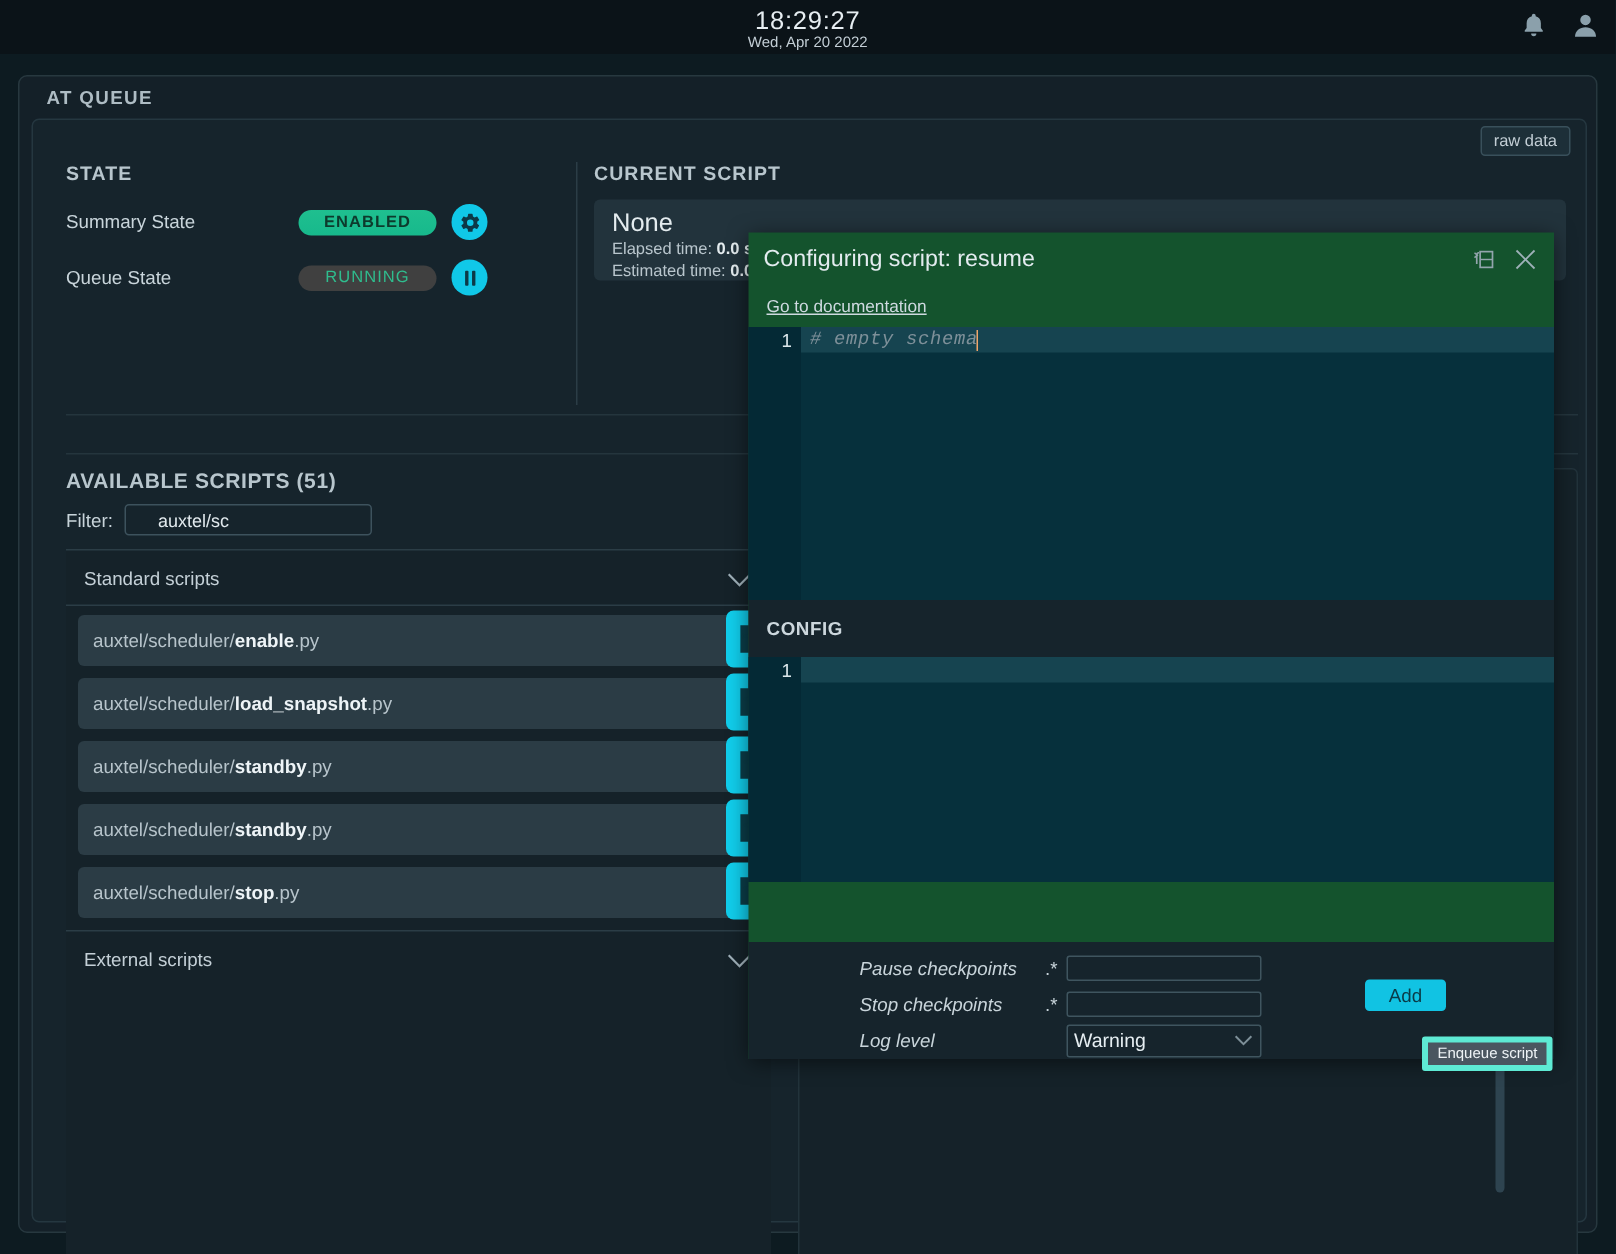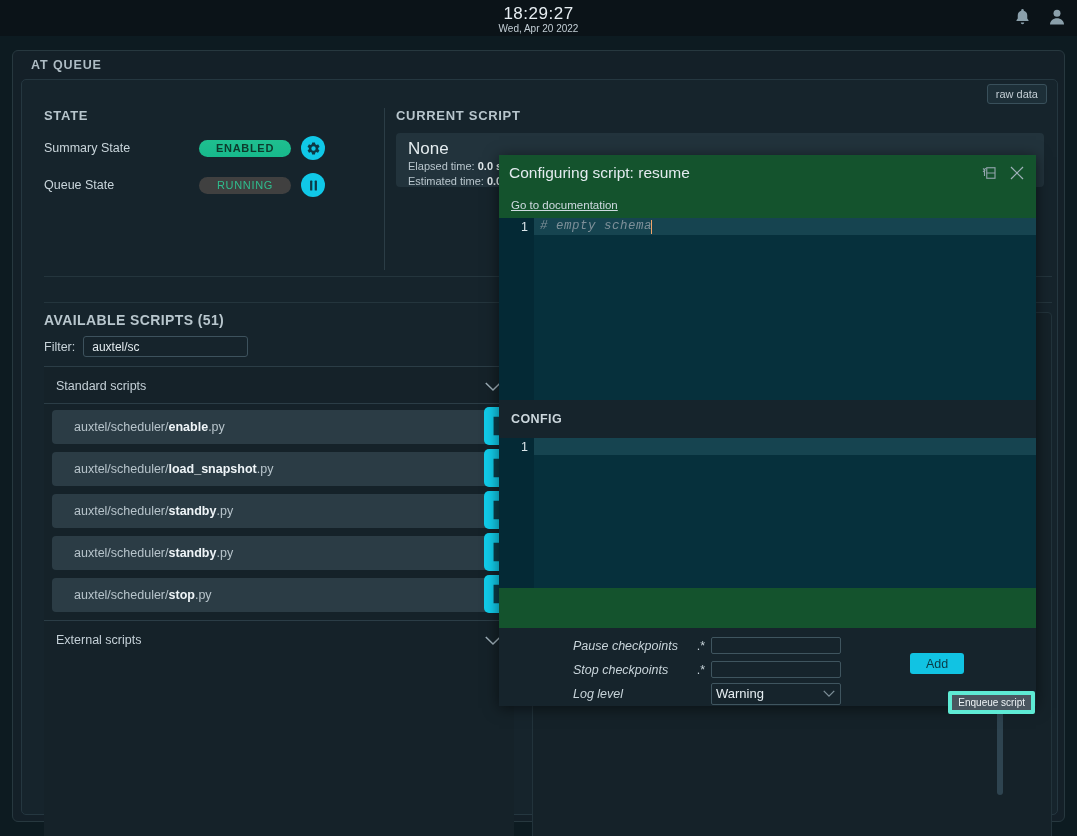--- a/index.html
+++ b/index.html
@@ -99,21 +99,21 @@
   .cs-sub b { color:#e4ecef; }
 
   
   .avail { position:absolute; left: 22px; top: 232px; width: 470px; }
   .avail-title { color:#b8c6cd; font-size: 14px; font-weight:bold; letter-spacing:0.4px; }
   .filter-row { display:flex; align-items:center; margin-top: 8px; }
   .filter-label { color:#c7d3d9; font-size: 12.5px; margin-right: 8px; }
   .filter-input {
     width: 165px; height: 21px; background:#16242c;
     border:1px solid #3d525d; border-radius:3px;
-    color:#e2eaee; font-size:12px; padding: 0 8px;
+    color:#e2eaee; font-size:12px; padding: 0 21px;
     font-family:"Liberation Sans", sans-serif;
   }
   .collapse-icon { position:absolute; left: 456px; top: 18px; cursor:pointer; }
 
   .group-panel {
     position:absolute; left: 22px; top: 286px; width: 470px; height: 492px;
     background: #152229;
     border-top: 1px solid #2b3d46;
   }
   .group-head {
@@ -123,21 +123,21 @@
   }
   .group-head span { color:#c4d0d7; font-size:12.5px; }
   .chev { width:18px; height:10px; }
 
   .script-list { padding: 6px 0 0 8px; }
   .script-item {
     position:relative; width: 456px; height: 34px; margin-bottom: 8px;
     background:#2b3c45; border-radius: 4px;
     display:flex; align-items:center; cursor:pointer;
   }
-  .script-item .path { color:#b7c4cb; font-size: 12.5px; padding-left: 22px; }
+  .script-item .path { color:#b7c4cb; font-size: 12.5px; padding-left: 10px; }
   .script-item .path b { color:#eef4f7; font-weight:bold; }
   .script-item .run-btn {
     position:absolute; right: -8px; top: -3px;
     width: 32px; height: 38px; background:#11cdeb; border-radius: 5px;
     display:flex; align-items:center; justify-content:center; cursor:pointer;
   }
   .ext-head {
     display:flex; align-items:center; justify-content:space-between;
     padding: 12px 12px 12px 12px;
     border-top:1px solid #2b3d46;

